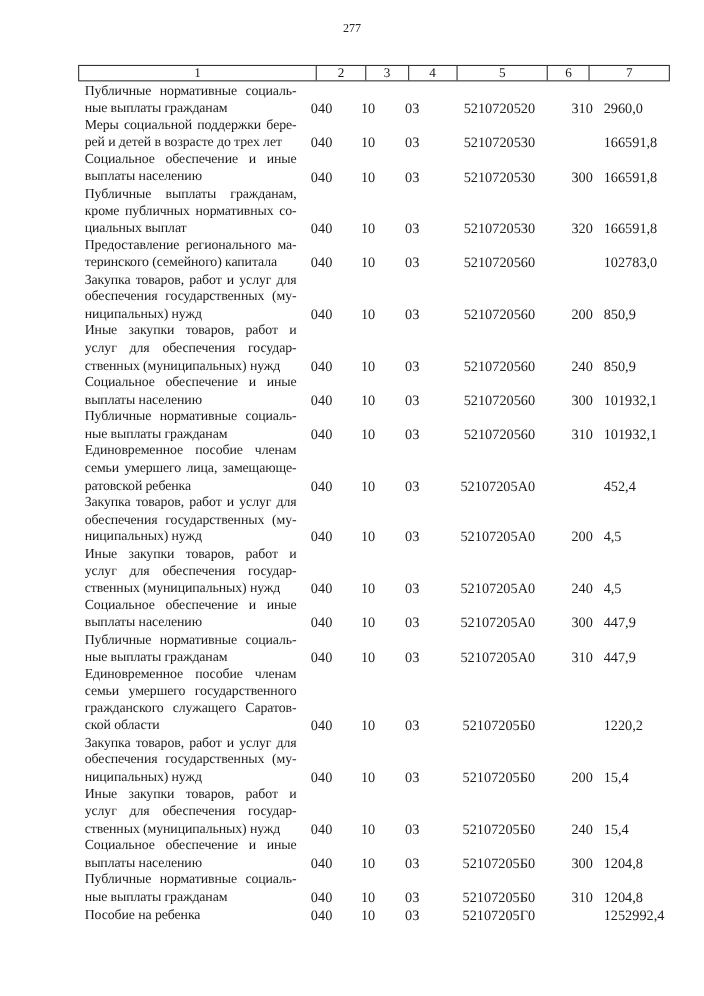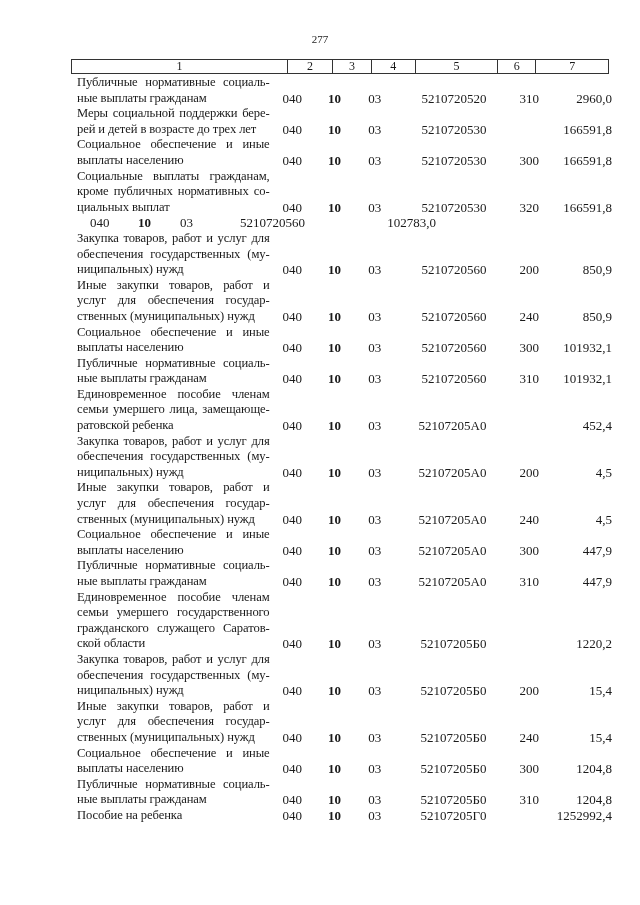--- a/index.html
+++ b/index.html
@@ -2,43 +2,43 @@
 <html><head>
 <meta charset="utf-8">
 <style>
   html, body { margin: 0; padding: 0; background: #ffffff; }
   body {
     width: 640px; height: 905px; position: relative; overflow: hidden;
     font-family: "Liberation Serif", "DejaVu Serif", serif;
     color: #1a1a1a; font-size: 13px;
   }
   .page-num {
-    position: absolute; top: 33px; left: 0; width: 640px; text-align: center;
+    position: absolute; top: 20px; left: 0; width: 640px; text-align: center;
     font-size: 11px; color: #222;
   }
   .hdr {
     position: absolute; top: 59px; left: 71px; width: 538px; height: 15px;
     border: 1px solid #333; display: flex; box-sizing: border-box;
   }
   .hdr div {
     box-sizing: border-box; border-right: 1px solid #333; text-align: center;
     font-size: 12px; line-height: 13px;
   }
   .hdr div:last-child { border-right: none; }
   .rows { position: absolute; top: 75px; left: 77px; width: 535px; }
   .row { display: flex; align-items: flex-end; }
   .c1 { width: 204px; text-align: justify; text-align-last: left; line-height: 15.6px; font-size: 12.6px; letter-spacing: -0.1px; }
   .c1 .line { display: block; text-align: justify; text-align-last: justify; }
   .c1 .line.last { text-align-last: left; }
   .c2 { width: 57px; padding-left: 13px; box-sizing: border-box; line-height: 15.6px; }
-  .c3 { width: 38px; padding-left: 4px; box-sizing: border-box; line-height: 15.6px; font-weight: bold; }
+  .c3 { width: 38px; padding-left: 4px; box-sizing: border-box; line-height: 15.6px; }
   .c4 { width: 48px; padding-left: 8px; box-sizing: border-box; line-height: 15.6px; }
   .c5 { width: 85px; padding-left: 5px; box-sizing: border-box; line-height: 15.6px; text-align: right; }
   .c6 { width: 36px; padding-left: 5px; box-sizing: border-box; line-height: 15.6px; margin-left: 28px; }
-  .c7 { width: 67px; text-align: right; line-height: 15.6px; }
+  .c7 { width: 67px; line-height: 15.6px; }
 </style>
 </head>
 <body>
 
 <div class="page-num">277</div>
 
 <div class="hdr">
   <div style="width:217px">1</div>
   <div style="width:45px">2</div>
   <div style="width:39px">3</div>
@@ -80,32 +80,36 @@
       </div>
       <div class="c2">040</div>
       <div class="c3">10</div>
       <div class="c4">03</div>
       <div class="c5">5210720530</div>
       <div class="c6">300</div>
       <div class="c7">166591,8</div>
     </div>
     <div class="row">
       <div class="c1">
-        <span class="line">Социальные выплаты гражданам,</span>
+        <span class="line">Публичные выплаты гражданам,</span>
         <span class="line">кроме публичных нормативных со-</span>
         <span class="line last">циальных выплат</span>
       </div>
       <div class="c2">040</div>
       <div class="c3">10</div>
       <div class="c4">03</div>
       <div class="c5">5210720530</div>
       <div class="c6">320</div>
       <div class="c7">166591,8</div>
     </div>
     <div class="row">
+      <div class="c1">
+        <span class="line">Предоставление регионального ма-</span>
+        <span class="line last">теринского (семейного) капитала</span>
+      </div>
       <div class="c2">040</div>
       <div class="c3">10</div>
       <div class="c4">03</div>
       <div class="c5">5210720560</div>
       <div class="c6"></div>
       <div class="c7">102783,0</div>
     </div>
     <div class="row">
       <div class="c1">
         <span class="line">Закупка товаров, работ и услуг для</span>

